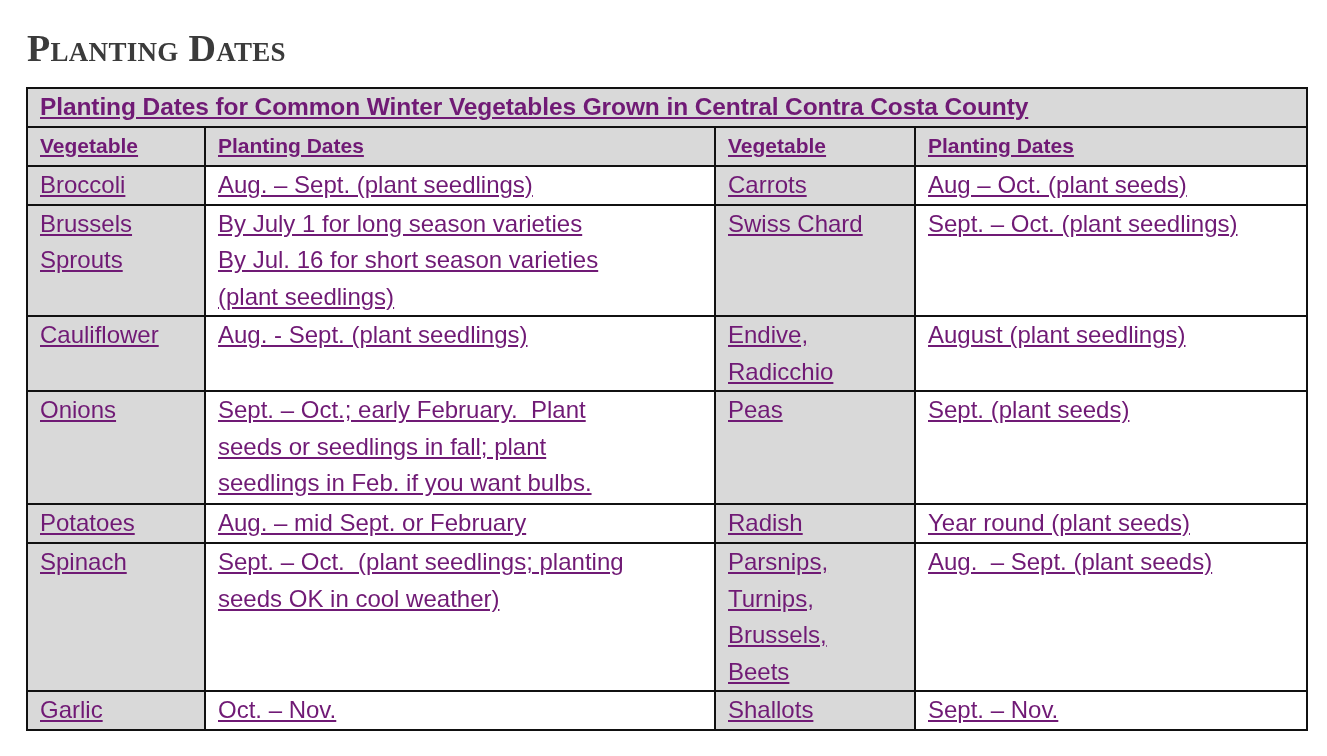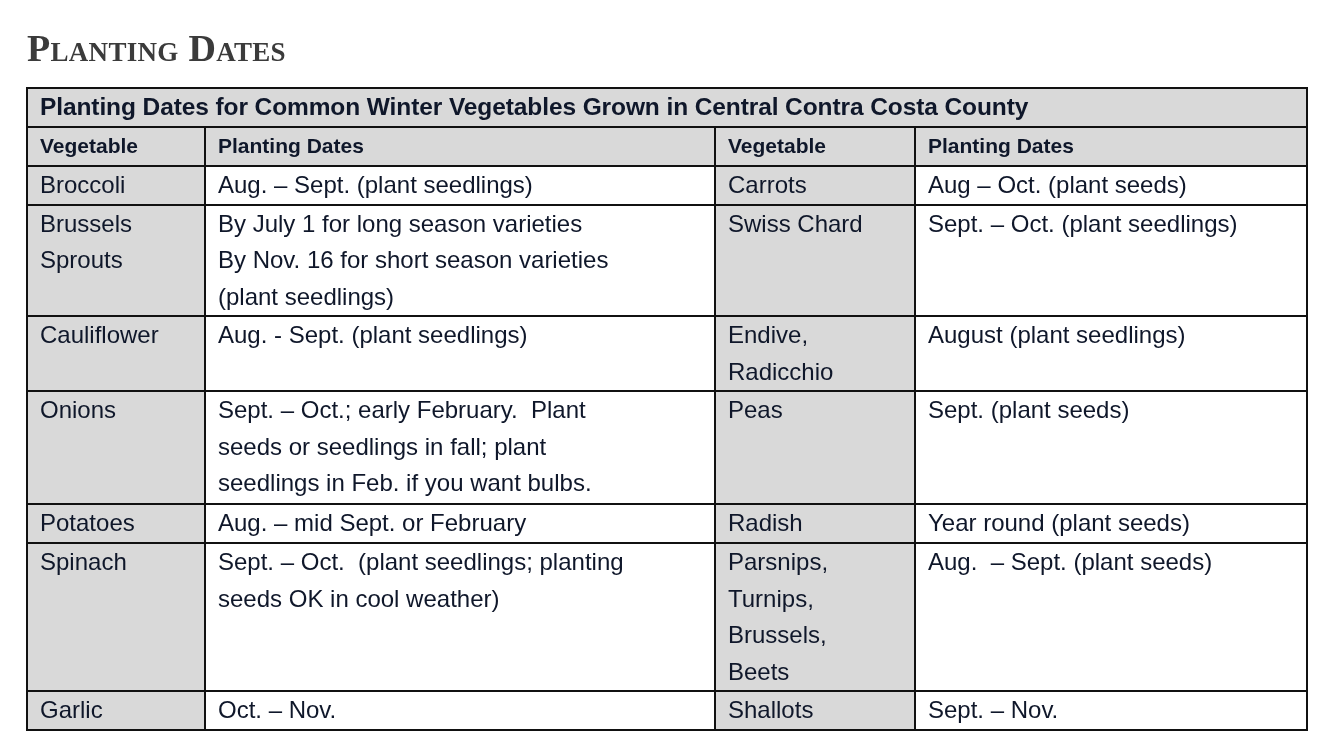--- a/index.html
+++ b/index.html
@@ -27,22 +27,23 @@
       color: #3b3b3b;
       letter-spacing: 0.3px;
     }
     table.plant-table {
       position: absolute;
       left: 26px;
       top: 87px;
       width: 1280px;
       border-collapse: collapse;
       table-layout: fixed;
-      color: #0f172a;
+      color: #701a75;
       font-size: 24px;
+      text-decoration: underline;
     }
     table.plant-table td, table.plant-table th {
       border: 2.5px solid #111;
       padding: 0 0 0 12px;
       vertical-align: top;
       text-align: left;
       line-height: 36.5px;
       overflow: hidden;
     }
     .caption-cell {
@@ -107,21 +108,21 @@
           <span class="line">Aug – Oct. (plant seeds)</span>
         </td>
       </tr>
       <tr style="height: 111px;">
         <td class="veg-cell" style="height: 108px;">
           <span class="line">Brussels</span>
           <span class="line">Sprouts</span>
         </td>
         <td class="date-cell" style="height: 108px;">
           <span class="line">By July 1 for long season varieties</span>
-          <span class="line">By Nov. 16 for short season varieties</span>
+          <span class="line">By Jul. 16 for short season varieties</span>
           <span class="line">(plant seedlings)</span>
         </td>
         <td class="veg-cell" style="height: 108px;">
           <span class="line">Swiss Chard</span>
         </td>
         <td class="date-cell" style="height: 108px;">
           <span class="line">Sept. – Oct. (plant seedlings)</span>
         </td>
       </tr>
       <tr style="height: 75px;">

